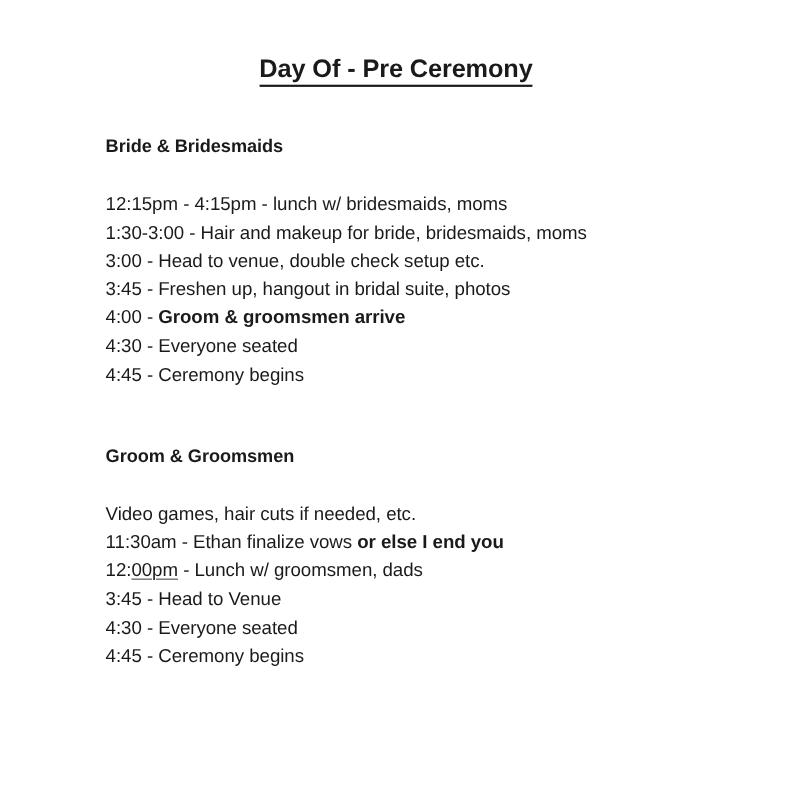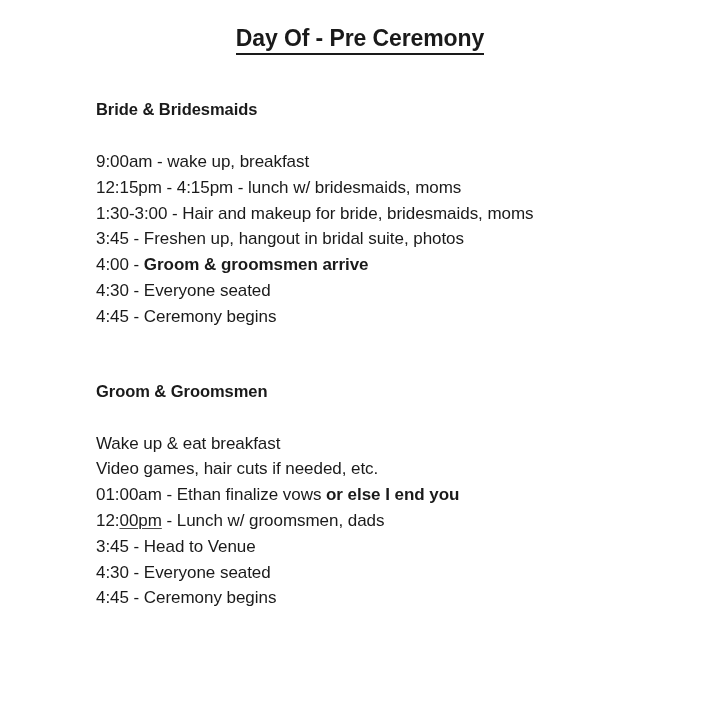--- a/index.html
+++ b/index.html
@@ -24,21 +24,21 @@
     box-sizing: border-box;
   }
 
   
   .doc-title {
     text-align: center;
     font-size: 23px;
     font-weight: bold;
     letter-spacing: -0.1px;
     margin: 0;
-    padding-top: 24px;
+    padding-top: 48px;
     line-height: 28px;
   }
   .doc-title .title-text {
     display: inline-block;
     border-bottom: 2.4px solid #1a1a1a;
     padding-bottom: 1px;
   }
 
   
   .content {
@@ -93,36 +93,35 @@
 
   <h1 class="doc-title">
     <span class="title-text">Day Of - Pre Ceremony</span>
   </h1>
 
   <div class="content">
 
     <div class="section">
       <div class="section-heading">Bride &amp; Bridesmaids</div>
       <ul class="schedule-list">
-        <li><span>9:00am - wake up, breakfast</span></li>
         <li><span>12:15pm - 4:15pm - lunch w/ bridesmaids, moms</span></li>
         <li><span>1:30-3:00 - Hair and makeup for bride, bridesmaids, moms</span></li>
+        <li><span>3:00 - Head to venue, double check setup etc.</span></li>
         <li><span>3:45 - Freshen up, hangout in bridal suite, photos</span></li>
         <li><span>4:00 - </span><span class="em-bold">Groom &amp; groomsmen arrive</span></li>
         <li><span>4:30 - Everyone seated</span></li>
         <li><span>4:45 - Ceremony begins</span></li>
       </ul>
     </div>
 
     <div class="section">
       <div class="section-heading">Groom &amp; Groomsmen</div>
       <ul class="schedule-list">
-        <li><span>Wake up &amp; eat breakfast</span></li>
         <li><span>Video games, hair cuts if needed, etc.</span></li>
-        <li><span>01:00am - Ethan finalize vows </span><span class="em-bold">or else I end you</span></li>
+        <li><span>11:30am - Ethan finalize vows </span><span class="em-bold">or else I end you</span></li>
         <li><span>12:</span><span class="spellcheck">00pm</span><span> - Lunch w/ groomsmen, dads</span></li>
         <li><span>3:45 - Head to Venue</span></li>
         <li><span>4:30 - Everyone seated</span></li>
         <li><span>4:45 - Ceremony begins</span></li>
       </ul>
     </div>
 
   </div>
 </div>
 

